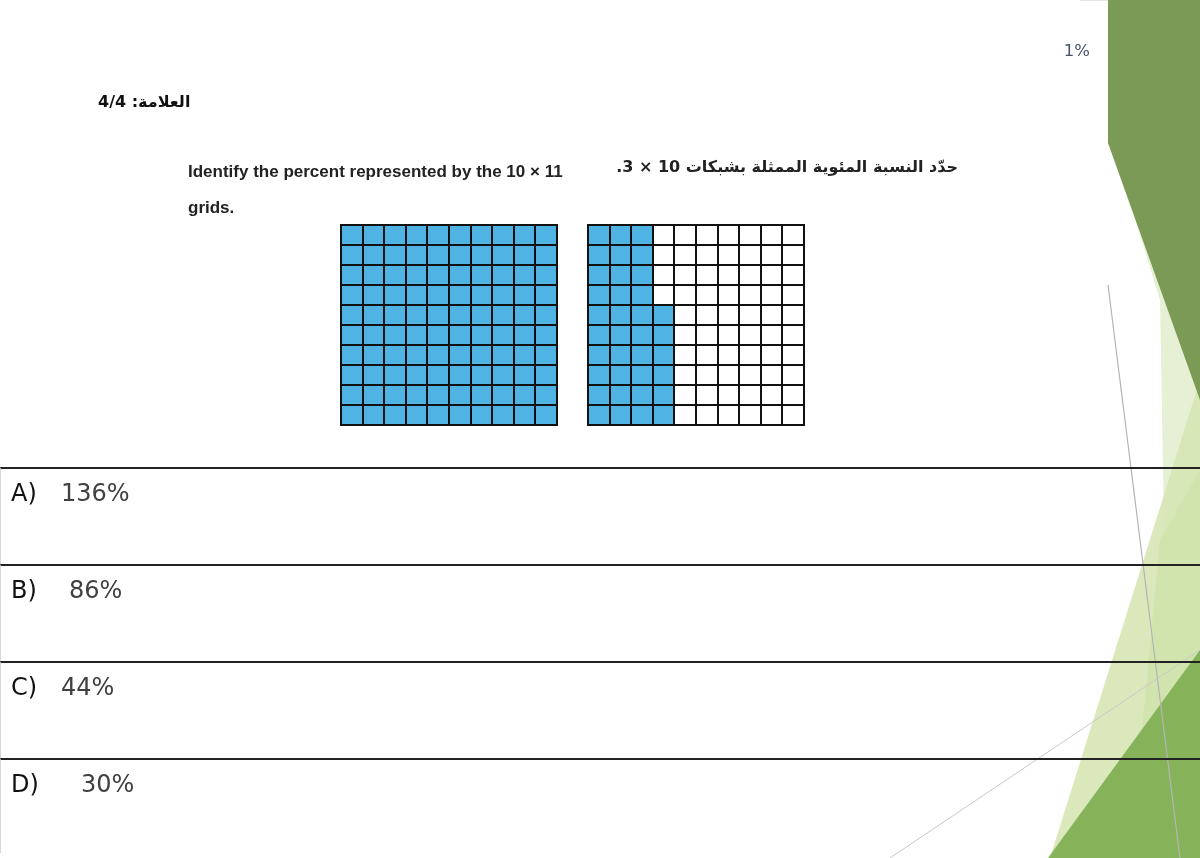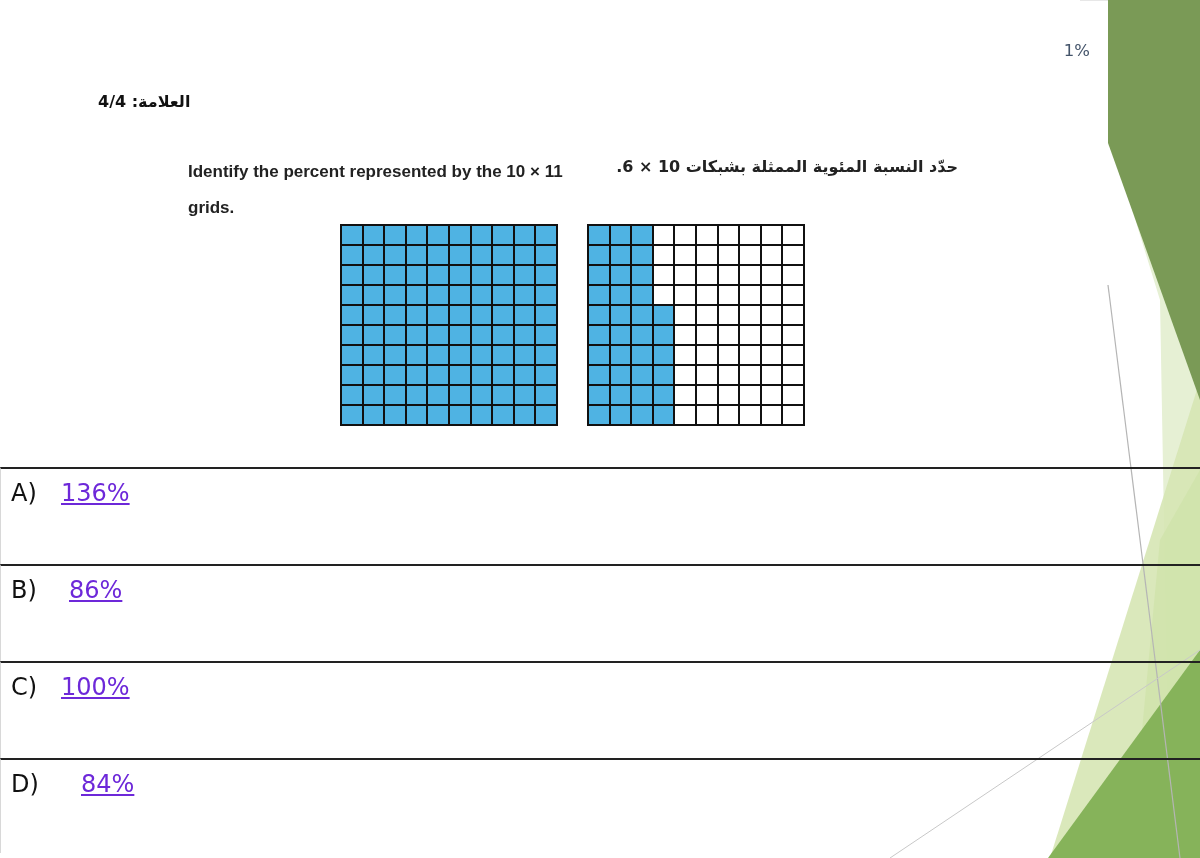--- a/index.html
+++ b/index.html
@@ -44,21 +44,21 @@
     position: relative; height: 97px; border-top: 2px solid #222; box-sizing: border-box;
     border-left: 1px solid #d8d8d8;
   }
   .option:last-child { height: 95px; }
   .opt-letter {
     position: absolute; left: 10px; top: 10px;
     font-family: "DejaVu Sans", sans-serif; font-size: 24px; color: #111;
   }
   .opt-value {
     position: absolute; top: 10px;
-    font-family: "DejaVu Sans", sans-serif; font-size: 24px; color: #6d28d9; text-decoration: underline;
+    font-family: "DejaVu Sans", sans-serif; font-size: 24px; color: #404040;
   }
 </style>
 </head>
 <body>
 
 <svg class="deco" viewBox="0 0 1200 858">
   <polygon points="1120,0 1200,0 1200,858 1170,858 1160,300 1120,170" fill="#e6f0d4"></polygon>
   <polygon points="1200,380 1200,858 1050,858" fill="#d6e6b4" opacity="0.9"></polygon>
   <polygon points="1160,540 1200,470 1200,858 1130,858" fill="#cfe2a8" opacity="0.7"></polygon>
   <polygon points="1108,0 1200,0 1200,400 1108,143" fill="#7a9a56"></polygon>
@@ -68,21 +68,21 @@
   <line x1="1080" y1="0" x2="1108" y2="0" stroke="#d0d0d0" stroke-width="1"></line>
 </svg>
 
 <div class="score">العلامة: 4/4</div>
 
 <div class="question">
   <span class="line2">1%</span>
 </div>
 
 <div class="instr-en">Identify the percent represented by the 10 × 11 grids.</div>
-<div class="instr-ar">حدّد النسبة المئوية الممثلة بشبكات 10 × 6.</div>
+<div class="instr-ar">حدّد النسبة المئوية الممثلة بشبكات 10 × 3.</div>
 
 <div class="grid" id="grid-1">
     <div class="cell filled" style="background: rgb(79, 179, 227);"></div>
     <div class="cell filled" style="background: rgb(79, 179, 227);"></div>
     <div class="cell filled" style="background: rgb(79, 179, 227);"></div>
     <div class="cell filled" style="background: rgb(79, 179, 227);"></div>
     <div class="cell filled" style="background: rgb(79, 179, 227);"></div>
     <div class="cell filled" style="background: rgb(79, 179, 227);"></div>
     <div class="cell filled" style="background: rgb(79, 179, 227);"></div>
     <div class="cell filled" style="background: rgb(79, 179, 227);"></div>
@@ -286,19 +286,19 @@
   <div class="option">
     <span class="opt-letter">A)</span>
     <span class="opt-value" style="left:60px">136%</span>
   </div>
   <div class="option">
     <span class="opt-letter">B)</span>
     <span class="opt-value" style="left:68px">86%</span>
   </div>
   <div class="option">
     <span class="opt-letter">C)</span>
-    <span class="opt-value" style="left:60px">100%</span>
+    <span class="opt-value" style="left:60px">44%</span>
   </div>
   <div class="option" style="border-bottom:none">
     <span class="opt-letter">D)</span>
-    <span class="opt-value" style="left:80px">84%</span>
+    <span class="opt-value" style="left:80px">30%</span>
   </div>
 </div>
 
 </body></html>

